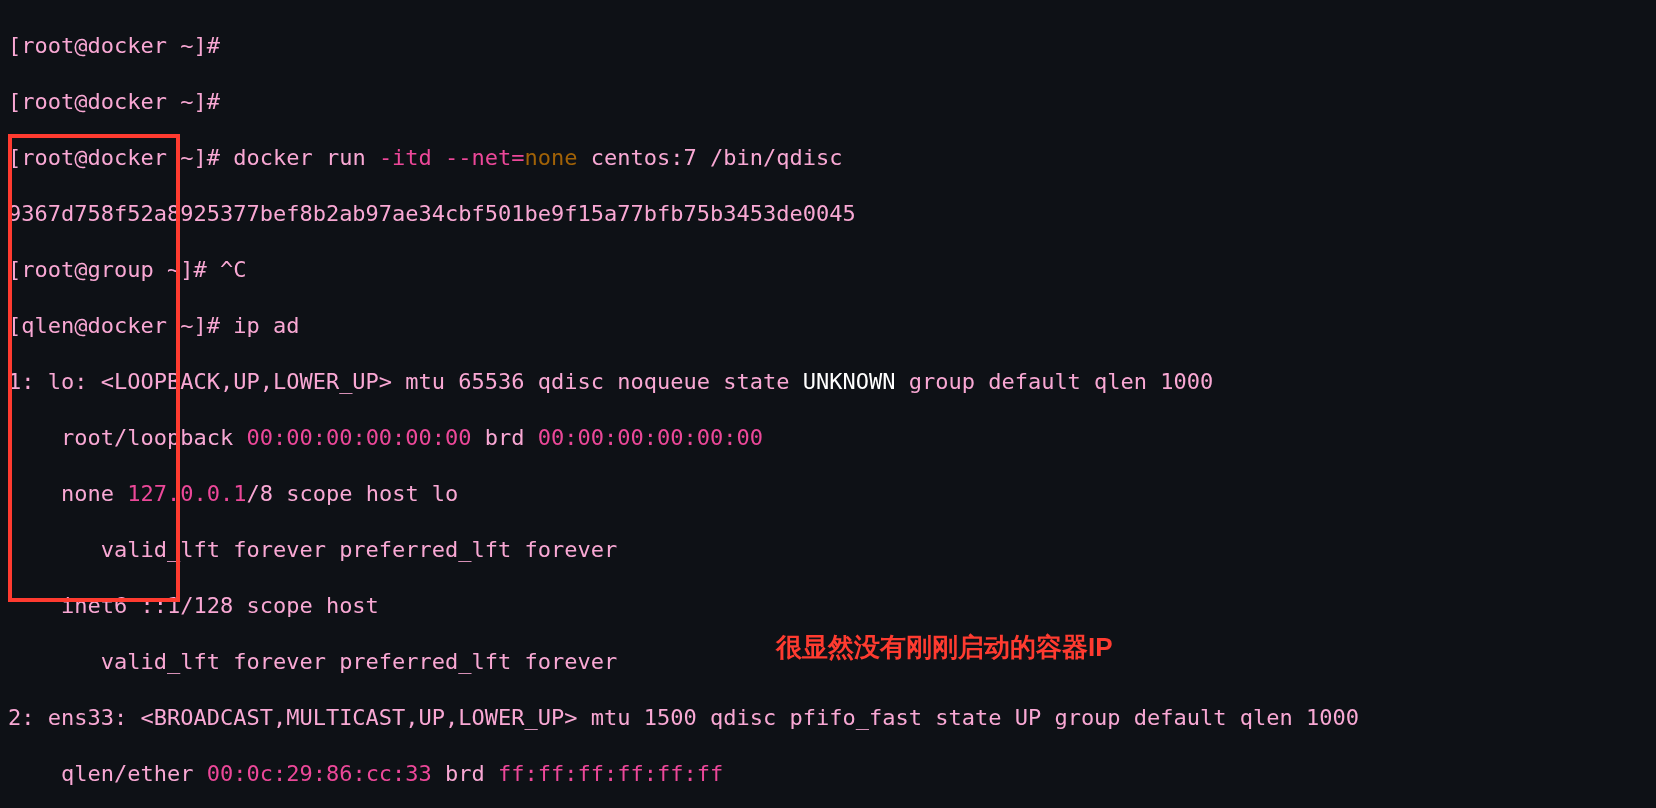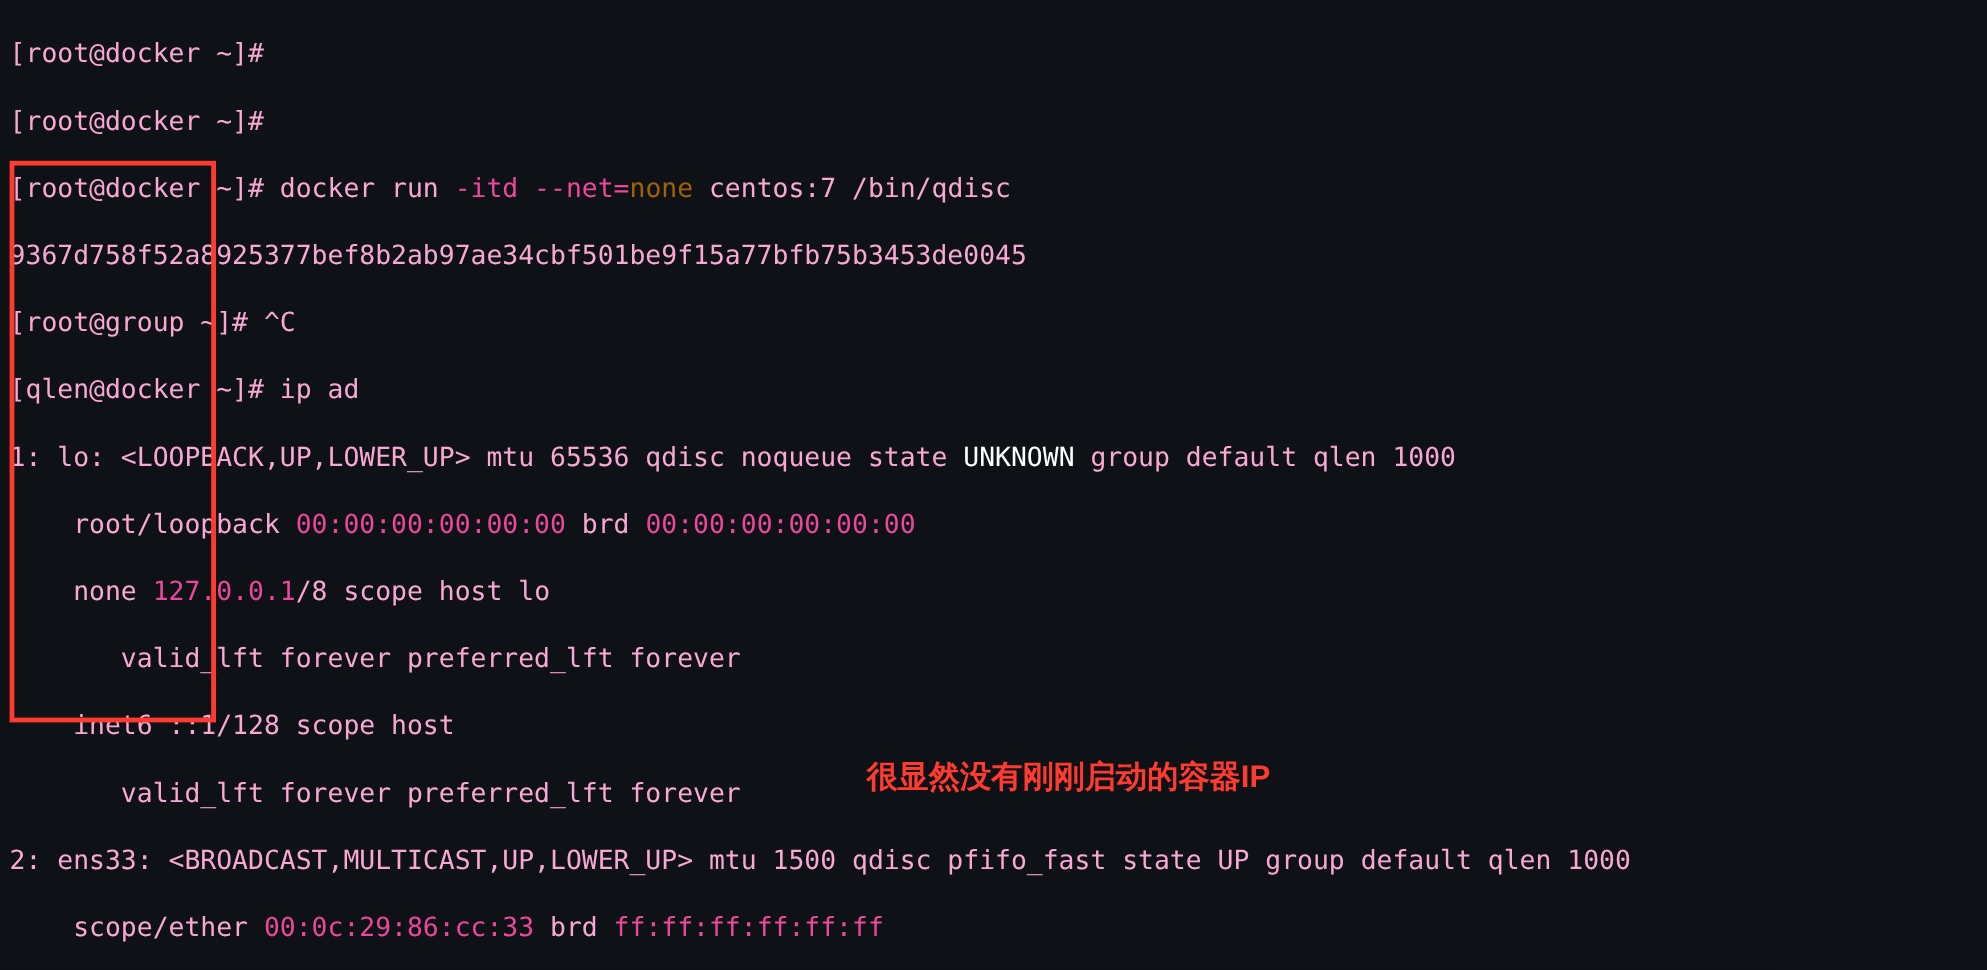--- a/index.html
+++ b/index.html
@@ -34,21 +34,21 @@
 <span><span class="w">    none </span><span class="m">127.0.0.1</span><span class="w">/8 scope host lo</span></span>
 
 <span class="w">       valid_lft forever preferred_lft forever</span>
 
 <span class="w">    inet6 ::1/128 scope host </span>
 
 <span class="w">       valid_lft forever preferred_lft forever</span>
 
 <span><span class="w">2: ens33: &lt;BROADCAST,MULTICAST,UP,LOWER_UP&gt; mtu 1500 qdisc pfifo_fast state </span><span class="w">UP</span><span class="w"> group default qlen 1000</span></span>
 
-<span><span class="w">    scope/ether </span><span class="m">00:0c:29:86:cc:33</span><span class="w"> brd </span><span class="m">ff:ff:ff:ff:ff:ff</span></span>
+<span><span class="w">    qlen/ether </span><span class="m">00:0c:29:86:cc:33</span><span class="w"> brd </span><span class="m">ff:ff:ff:ff:ff:ff</span></span>
 
 
 
 
 
 
 
 
 
 
@@ -60,13 +60,13 @@
 
 
 
 
 
 
 
 </div>
 
 <div class="box" id="redbox" style="left: 8px; top: 134px; width: 164px; height: 460px;"></div>
-<div class="ann" id="redann" style="left: 722px; top: 630px;">很显然没有刚刚启动的容器IP</div>
+<div class="ann" id="redann" style="left: 776px; top: 630px;">很显然没有刚刚启动的容器IP</div>
 
 </body></html>

